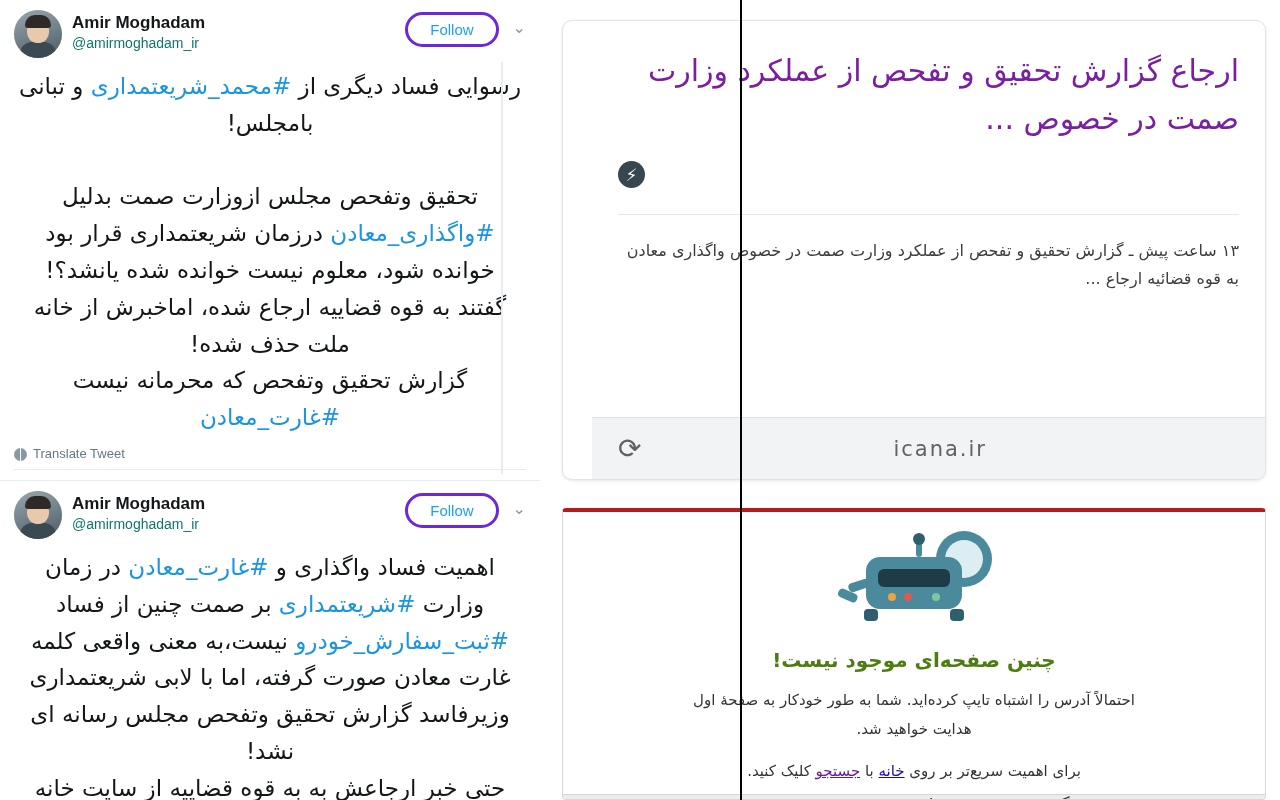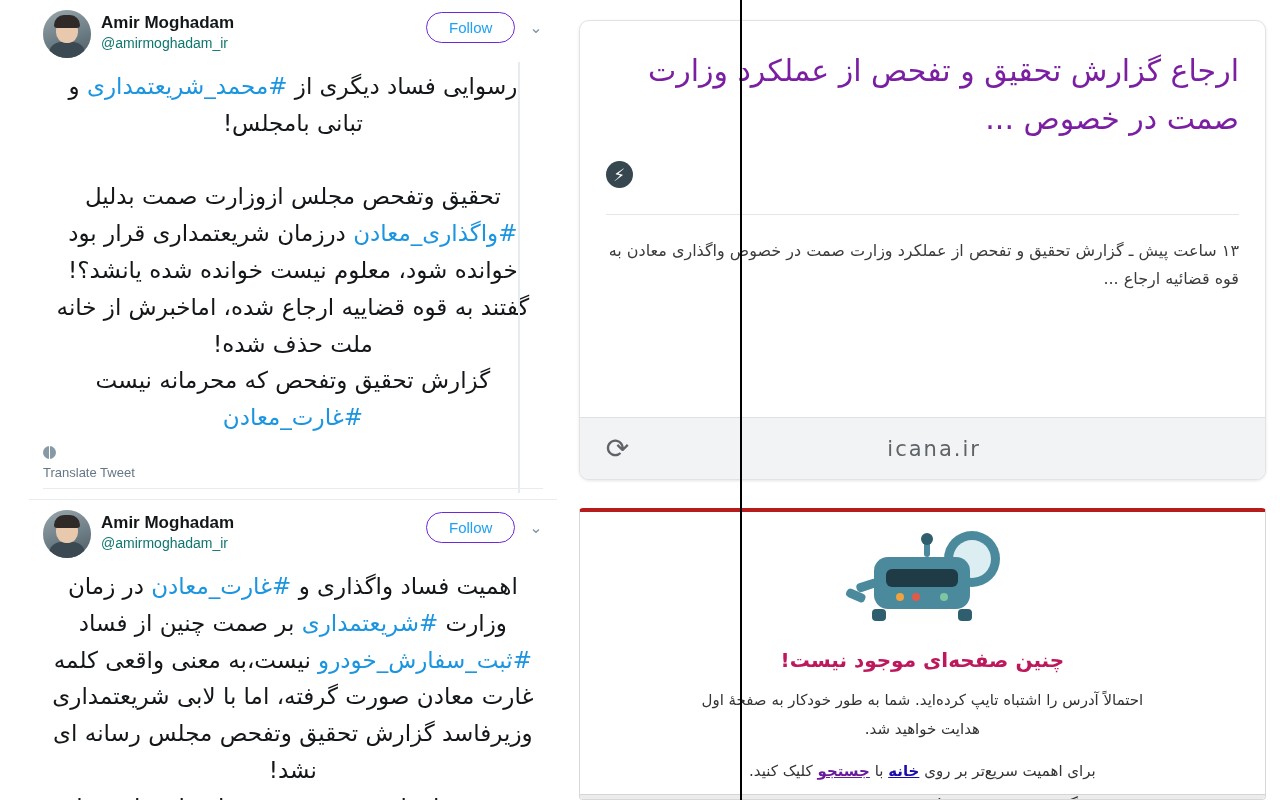--- a/index.html
+++ b/index.html
@@ -41,20 +41,21 @@
   .result-card {
     margin: 20px 14px 0 22px;
     border: 1px solid #e3e3e3;
     border-radius: 10px;
     background: #ffffff;
     box-shadow: 0 1px 3px rgba(0,0,0,0.10);
     overflow: hidden;
     height: 460px;
     display: flex;
     flex-direction: column;
+    padding-left: 29px;
   }
   .result-body {
     padding: 26px 26px 0 26px;
     flex: 1;
   }
   .result-title {
     color: #7b1fa2;
     font-size: 30px;
     line-height: 1.6;
     text-align: right;
@@ -140,39 +141,38 @@
     align-items: center;
   }
   .robot-wrap {
     width: 230px;
     height: 110px;
     display: flex;
     align-items: center;
     justify-content: center;
   }
   .error-headline {
-    color: #be185d;
+    color: #4d7c0f;
     font-size: 20px;
     font-weight: bold;
     direction: rtl;
     margin-top: 10px;
   }
   .error-text {
     margin-top: 14px;
     color: #333333;
     font-size: 15px;
     line-height: 1.9;
     direction: rtl;
     text-align: center;
     max-width: 470px;
   }
   .error-link {
     color: #1a0dab;
     text-decoration: underline;
-    font-weight: bold;
   }
   .error-link.alt { color: #6a1b9a; }
   .error-footer {
     height: 52px;
     background: #ececec;
     border-top: 1px solid #d5d5d5;
     display: flex;
     align-items: center;
     justify-content: center;
     direction: rtl;
@@ -183,21 +183,20 @@
   }
 
   
   .right-pane {
     width: 540px;
     height: 800px;
     background: #ffffff;
     position: relative;
     overflow: hidden;
     direction: rtl;
-    margin-left: 29px;
   }
   .tweet {
     position: relative;
     padding: 10px 14px 10px 14px;
     background: #ffffff;
   }
   .tweet + .tweet { border-top: 1px solid #e6ecf0; }
   .tweet-head {
     display: flex;
     flex-direction: row;
@@ -231,21 +230,21 @@
     line-height: 1.3;
     font-family: "Liberation Sans", sans-serif;
   }
   .handle {
     color: #0f766e;
     font-size: 14px;
     line-height: 1.3;
     font-family: "Liberation Sans", sans-serif;
   }
   .follow-btn {
-    border: 1px solid #6d28d9;
+    border: 3px solid #6d28d9;
     color: #1da1f2;
     background: #ffffff;
     border-radius: 99px;
     font-size: 15px;
     padding: 6px 22px;
     font-family: "Liberation Sans", sans-serif;
     cursor: pointer;
     flex: 0 0 auto;
     align-self: flex-start;
     margin-top: 2px;
@@ -264,22 +263,22 @@
     font-size: 23px;
     line-height: 1.6;
     direction: rtl;
     text-align: center;
     white-space: pre-wrap;
     font-family: "DejaVu Sans", "Liberation Sans", sans-serif;
   }
   .tweet-text .hash { color: #1b95e0; }
   .translate-row {
     display: flex;
-    flex-direction: column;
-    align-items: flex-start;
+    flex-direction: row;
+    align-items: flex-end;
     gap: 6px;
     margin-top: 10px;
     direction: ltr;
   }
   .globe {
     width: 13px; height: 13px;
     border-radius: 50%;
     background: #8899a6;
     position: relative;
     flex: 0 0 auto;

